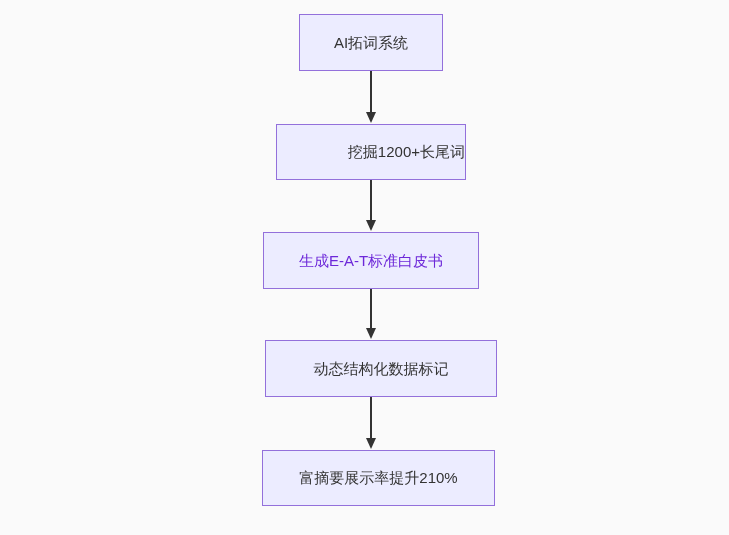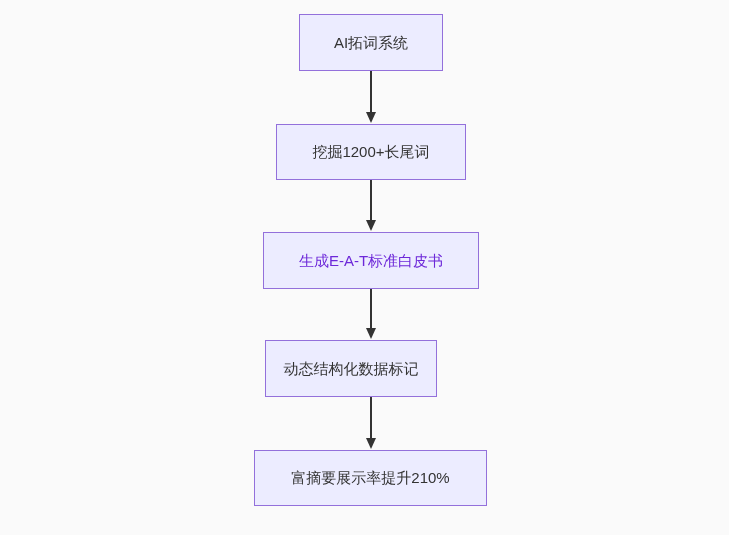--- a/index.html
+++ b/index.html
@@ -51,26 +51,26 @@
       <div class="edge-head" style="left: 366px; top: 220px; border-left-width: 5px; border-right-width: 5px; border-top: 11px solid rgb(51, 51, 51);"></div>
       <div class="edge-line" style="left: 370px; top: 289px; width: 2px; height: 42px; background: rgb(51, 51, 51);"></div>
       <div class="edge-head" style="left: 366px; top: 328px; border-left-width: 5px; border-right-width: 5px; border-top: 11px solid rgb(51, 51, 51);"></div>
       <div class="edge-line" style="left: 370px; top: 397px; width: 2px; height: 44px; background: rgb(51, 51, 51);"></div>
       <div class="edge-head" style="left: 366px; top: 438px; border-left-width: 5px; border-right-width: 5px; border-top: 11px solid rgb(51, 51, 51);"></div>
     </div>
   <div id="nodes-layer">
       <div class="flow-node" style="left: 299px; top: 14px; width: 144px; height: 57px; background: rgb(236, 236, 255); border-color: rgb(147, 112, 219); color: rgb(51, 51, 51);">
         <span>AI拓词系统</span>
       </div>
-      <div class="flow-node" style="left: 276px; top: 124px; width: 190px; height: 56px; background: rgb(236, 236, 255); border-color: rgb(147, 112, 219); color: rgb(51, 51, 51);">
+      <div class="flow-node" style="left: 276px; top: 124px; width: 190px; height: 56px; background: rgb(236, 236, 255); border-color: rgb(147, 112, 219); color: rgb(51, 51, 51); justify-content: flex-end;">
         <span>挖掘1200+长尾词</span>
       </div>
       <div class="flow-node" style="left: 263px; top: 232px; width: 216px; height: 57px; background: rgb(236, 236, 255); border-color: rgb(147, 112, 219); color: #6d28d9;">
         <span>生成E-A-T标准白皮书</span>
       </div>
-      <div class="flow-node" style="left: 265px; top: 340px; width: 172px; height: 57px; background: rgb(236, 236, 255); border-color: rgb(147, 112, 219); color: rgb(51, 51, 51);">
+      <div class="flow-node" style="left: 265px; top: 340px; width: 232px; height: 57px; background: rgb(236, 236, 255); border-color: rgb(147, 112, 219); color: rgb(51, 51, 51);">
         <span>动态结构化数据标记</span>
       </div>
-      <div class="flow-node" style="left: 254px; top: 450px; width: 233px; height: 56px; background: rgb(236, 236, 255); border-color: rgb(147, 112, 219); color: rgb(51, 51, 51);">
+      <div class="flow-node" style="left: 262px; top: 450px; width: 233px; height: 56px; background: rgb(236, 236, 255); border-color: rgb(147, 112, 219); color: rgb(51, 51, 51);">
         <span>富摘要展示率提升210%</span>
       </div>
     </div>
 </div>
 
 </body></html>

